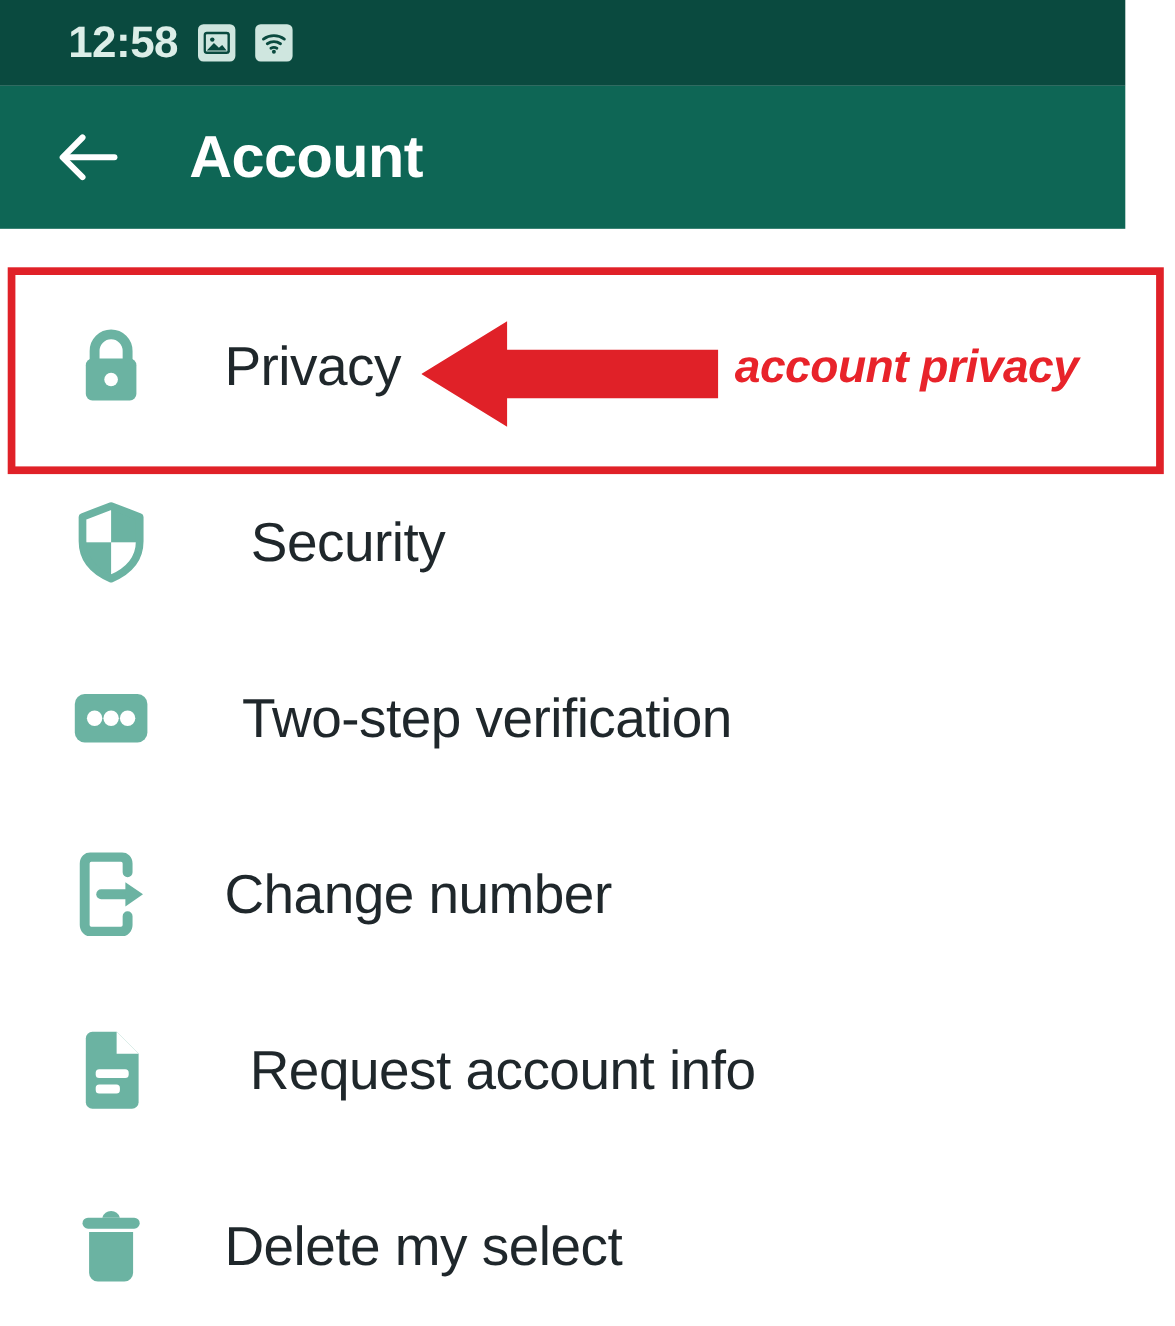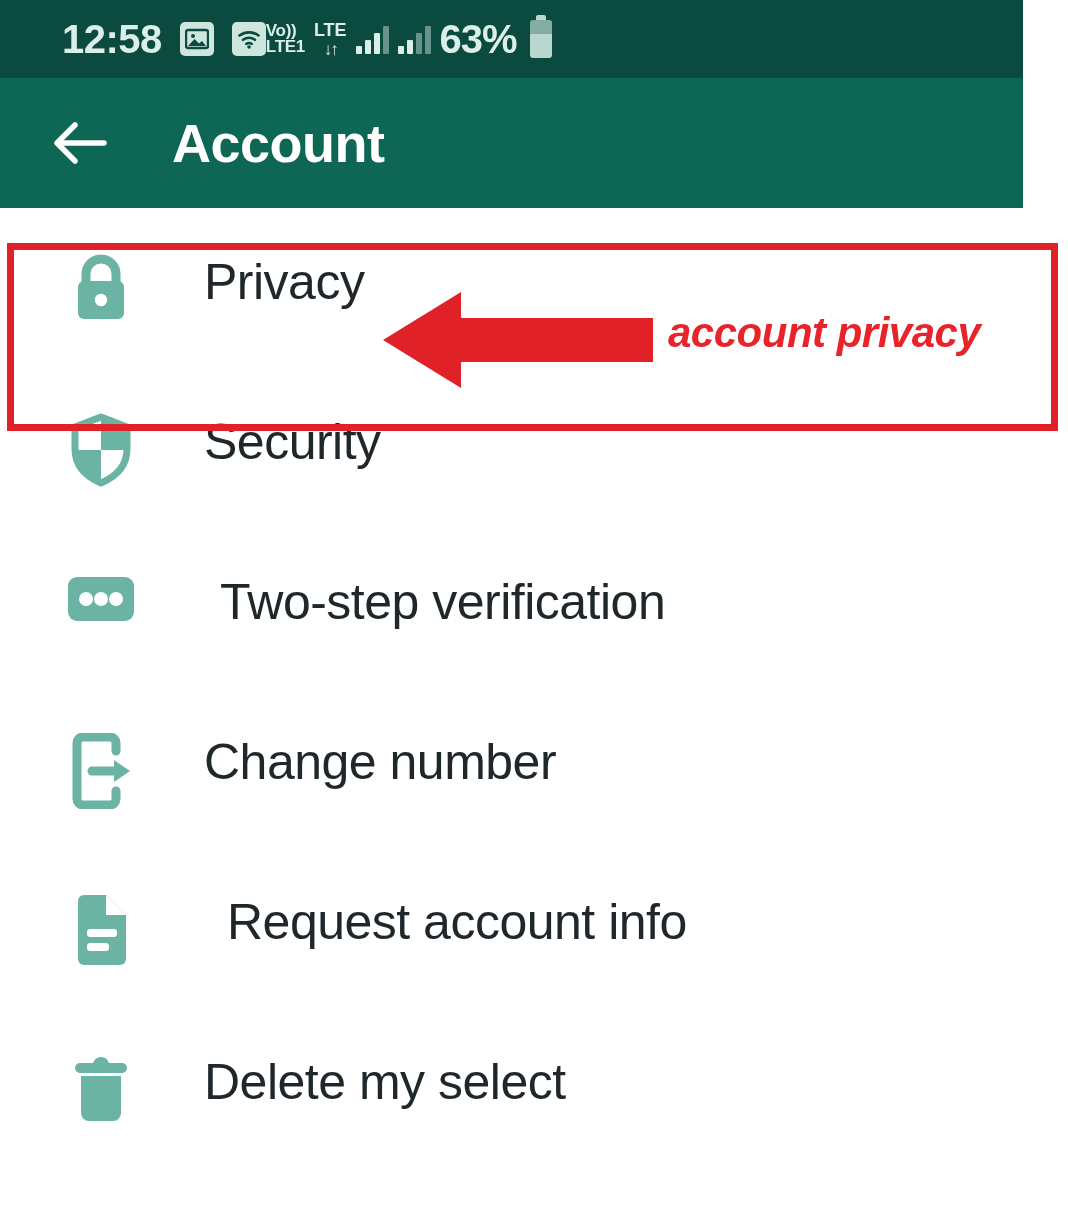--- a/index.html
+++ b/index.html
@@ -147,21 +147,21 @@
     width: 1068px;
     height: 970px;
     background: #ffffff;
   }
   .row {
     position: absolute;
     left: 0;
     width: 1068px;
     height: 160px;
     display: flex;
-    align-items: flex-start;
+    align-items: center;
   }
   .row-icon {
     width: 78px;
     margin-left: 62px;
     flex: 0 0 78px;
     display: flex;
     align-items: center;
     justify-content: center;
   }
   .row-label {
@@ -219,48 +219,20 @@
       <span class="sb-badge">
         <svg width="24" height="24" viewBox="0 0 24 24">
           <path d="M2.5 8.5 A16 16 0 0 1 21.5 8.5" fill="none" stroke="#0a4a3f" stroke-width="2.6" stroke-linecap="round"></path>
           <path d="M6 12.8 A10.5 10.5 0 0 1 18 12.8" fill="none" stroke="#0a4a3f" stroke-width="2.6" stroke-linecap="round"></path>
           <path d="M9.3 16.8 A5.5 5.5 0 0 1 14.7 16.8" fill="none" stroke="#0a4a3f" stroke-width="2.6" stroke-linecap="round"></path>
           <circle cx="12" cy="20" r="1.8" fill="#0a4a3f"></circle>
         </svg>
       </span>
     </div>
 
-    <div class="sb-right">
-      <span class="volte-stack">
-        <span class="r1">Vo))</span>
-        <span class="r2">LTE1</span>
-      </span>
-
-      <span class="lte-stack">
-        <span>LTE</span>
-        <span class="lte-arrows">↓↑</span>
-      </span>
-
-      <span class="bars faded">
-        <i class="b1"></i>
-          <i class="b2"></i>
-          <i class="b3"></i>
-          <i class="b4"></i>
-      </span>
-
-      <span class="bars faded2">
-        <i class="b1"></i>
-          <i class="b2"></i>
-          <i class="b3"></i>
-          <i class="b4"></i>
-      </span>
-
-      <span class="sb-batt-text">63%</span>
-      <span class="batt-icon"></span>
-    </div>
   </div>
 
   <div id="app-bar">
     <span class="back-arrow">
       <svg width="66" height="66" viewBox="0 0 66 66">
         <line x1="10" y1="33" x2="56" y2="33" stroke="#ffffff" stroke-width="5.5" stroke-linecap="round"></line>
         <polyline points="27,15 9,33 27,51" fill="none" stroke="#ffffff" stroke-width="5.5" stroke-linecap="round" stroke-linejoin="round"></polyline>
       </svg>
     </span>
     <span id="app-title">Account</span>
@@ -272,21 +244,21 @@
       <span class="row-icon">
         <svg width="62" height="70" viewBox="0 0 62 70">
           <path d="M16 30 V21 a15 15 0 0 1 30 0 V30" fill="none" stroke="#6bb3a2" stroke-width="9" stroke-linecap="round"></path>
           <rect x="8" y="28" width="46" height="38" rx="6" fill="#6bb3a2"></rect>
           <circle cx="31" cy="47" r="6.2" fill="#ffffff"></circle>
         </svg>
       </span>
       <span class="row-label">Privacy</span>
     </div>
 
-    <div class="row" style="top:178px;">
+    <div class="row" style="top:178px;gap:24px;">
       <span class="row-icon">
         <svg width="64" height="74" viewBox="0 0 64 74">
           <defs>
             <clipPath id="shieldClip">
               <path d="M32 4 L58 14 V36 C58 54 46 64 32 70 C18 64 6 54 6 36 V14 Z"></path>
             </clipPath>
           </defs>
           <g clip-path="url(#shieldClip)">
             <rect x="0" y="0" width="64" height="74" fill="#6bb3a2"></rect>
             <rect x="6" y="4" width="26" height="33" fill="#ffffff"></rect>

